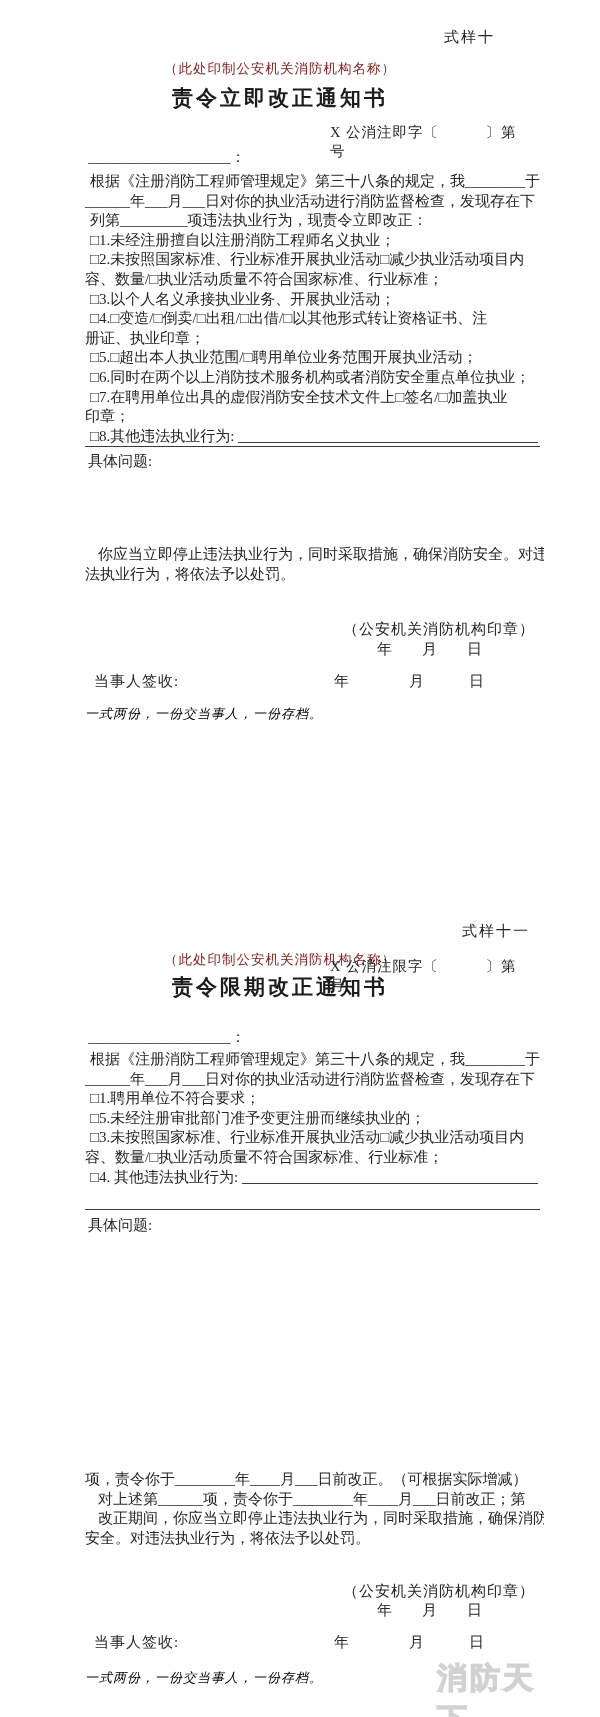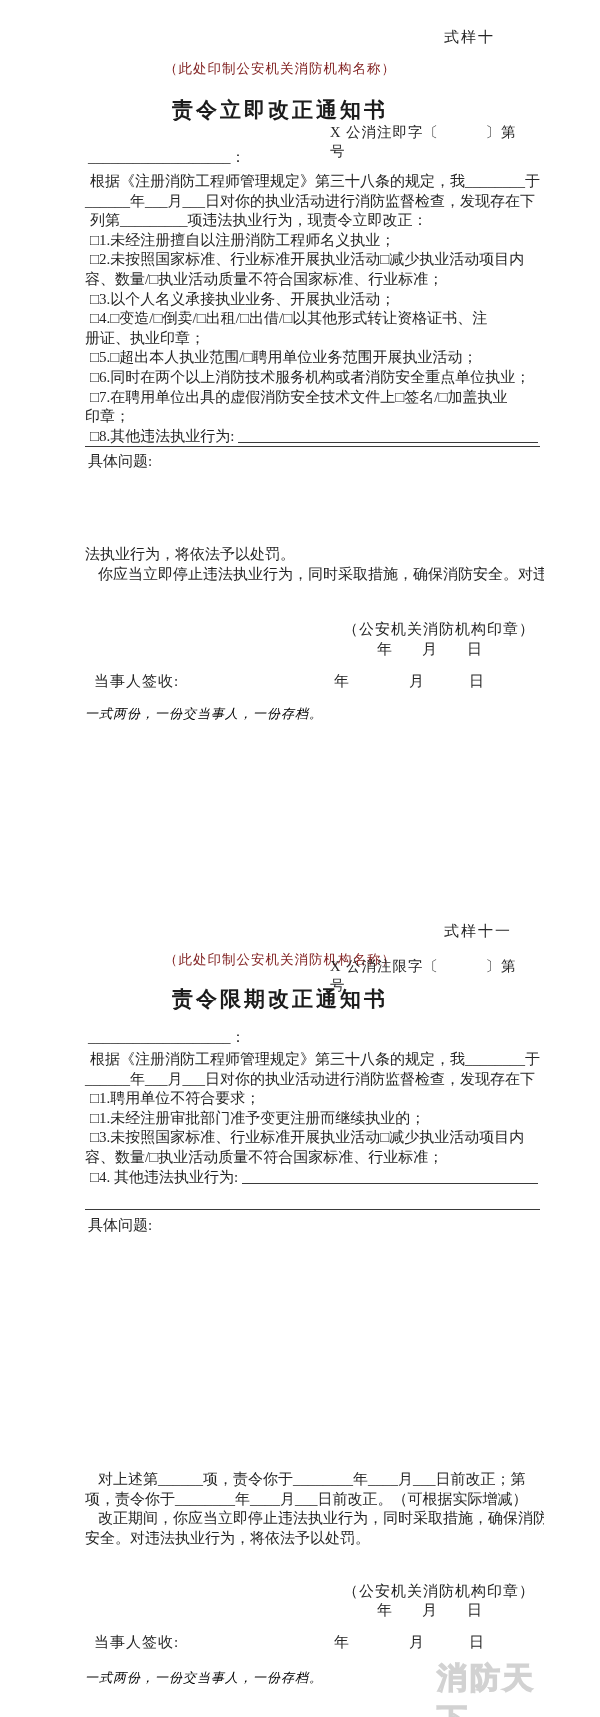--- a/index.html
+++ b/index.html
@@ -5,21 +5,21 @@
   html,body { margin:0; padding:0; background:#ffffff; }
   .canvas {
     position:relative; width:544px; height:1717px; background:#ffffff;
     font-family:"Liberation Serif","DejaVu Serif",serif;
     color:#262626; font-size:15px; overflow:hidden;
   }
   .abs { position:absolute; }
   .centered { left:0; width:560px; text-align:center; }
   .style-label { font-size:15px; letter-spacing:2px; }
   .org-header { font-size:13.5px; letter-spacing:1px; color:#7f1d1d; }
-  .form-title { font-size:21px; font-weight:bold; letter-spacing:3px; color:#1c1c1c;margin-top:12px; }
+  .form-title { font-size:21px; font-weight:bold; letter-spacing:3px; color:#1c1c1c; }
   .doc-number { font-size:14.5px; letter-spacing:1px; }
   .addressee { font-size:15px; }
   .body-block { width:455px; }
   .line { white-space:nowrap; height:19.6px; line-height:19.6px; padding-left:5px; }
   .line.wrap { padding-left:0; }
   .line.ind { padding-left:13px; }
   .line.tail { display:flex; }
   .line.tail .fill { flex:1; border-bottom:1px solid #3a3a3a; margin:0 2px 3px 4px; }
   .rule { border-bottom:1.5px solid #3a3a3a; height:0; }
   .specifics { font-size:15px; }
@@ -67,62 +67,62 @@
       <span>□8.其他违法执业行为: </span>
       <span class="fill"></span>
     </div>
   </div>
 
   <div class="abs rule" style="left:85px; top:446px; width:455px;"></div>
 
   <div class="abs specifics" style="left:88px; top:452px;">具体问题:</div>
 
   <div class="abs body-block" style="left:85px; top:545px;">
+    <div class="line ind">你应当立即停止违法执业行为，同时采取措施，确保消防安全。对违</div>
     <div class="line wrap">法执业行为，将依法予以处罚。</div>
-    <div class="line ind">你应当立即停止违法执业行为，同时采取措施，确保消防安全。对违</div>
   </div>
 
   <div class="abs stamp-note" style="left:343px; top:620px;">（公安机关消防机构印章）</div>
   <div class="abs stamp-date" style="left:377px; top:640px;">年　　月　　日</div>
 
   <div class="abs sign-label" style="left:94px; top:672px;">当事人签收:</div>
   <div class="abs sign-date" style="left:334px; top:672px;">年　　　　月　　　日</div>
 
   <div class="abs copies-note" style="left:85px; top:705px;">一式两份，一份交当事人，一份存档。</div>
 
-  <div class="abs style-label" style="left:444px; top:922px;">式样十一</div>
+  <div class="abs style-label" style="left:462px; top:922px;">式样十一</div>
 
   <div class="abs centered org-header" style="top:951px;">（此处印制公安机关消防机构名称）</div>
 
   <div class="abs centered form-title" style="top:973px;">责令限期改正通知书</div>
 
   <div class="abs doc-number" style="left:330px; top:957px;">X 公消注限字〔　　　〕第　　号</div>
 
   <div class="abs addressee" style="left:88px; top:1028px;">___________________：</div>
 
   <div class="abs body-block" style="left:85px; top:1050px;">
     <div class="line">根据《注册消防工程师管理规定》第三十八条的规定，我________于</div>
     <div class="line wrap">______年___月___日对你的执业活动进行消防监督检查，发现存在下</div>
     <div class="line">□1.聘用单位不符合要求；</div>
-    <div class="line">□1.未经注册审批部门准予变更注册而继续执业的；</div>
+    <div class="line">□5.未经注册审批部门准予变更注册而继续执业的；</div>
     <div class="line">□3.未按照国家标准、行业标准开展执业活动□减少执业活动项目内</div>
     <div class="line wrap">容、数量/□执业活动质量不符合国家标准、行业标准；</div>
     <div class="line tail">
       <span>□4. 其他违法执业行为: </span>
       <span class="fill"></span>
     </div>
   </div>
 
   <div class="abs rule" style="left:85px; top:1209px; width:455px;"></div>
 
   <div class="abs specifics" style="left:88px; top:1216px;">具体问题:</div>
 
   <div class="abs body-block" style="left:85px; top:1470px;">
+    <div class="line wrap">项，责令你于________年____月___日前改正。（可根据实际增减）</div>
     <div class="line ind">对上述第______项，责令你于________年____月___日前改正；第</div>
-    <div class="line wrap">项，责令你于________年____月___日前改正。（可根据实际增减）</div>
     <div class="line ind">改正期间，你应当立即停止违法执业行为，同时采取措施，确保消防</div>
     <div class="line wrap">安全。对违法执业行为，将依法予以处罚。</div>
   </div>
 
   <div class="abs stamp-note" style="left:343px; top:1582px;">（公安机关消防机构印章）</div>
   <div class="abs stamp-date" style="left:377px; top:1601px;">年　　月　　日</div>
 
   <div class="abs sign-label" style="left:94px; top:1633px;">当事人签收:</div>
   <div class="abs sign-date" style="left:334px; top:1633px;">年　　　　月　　　日</div>
 

